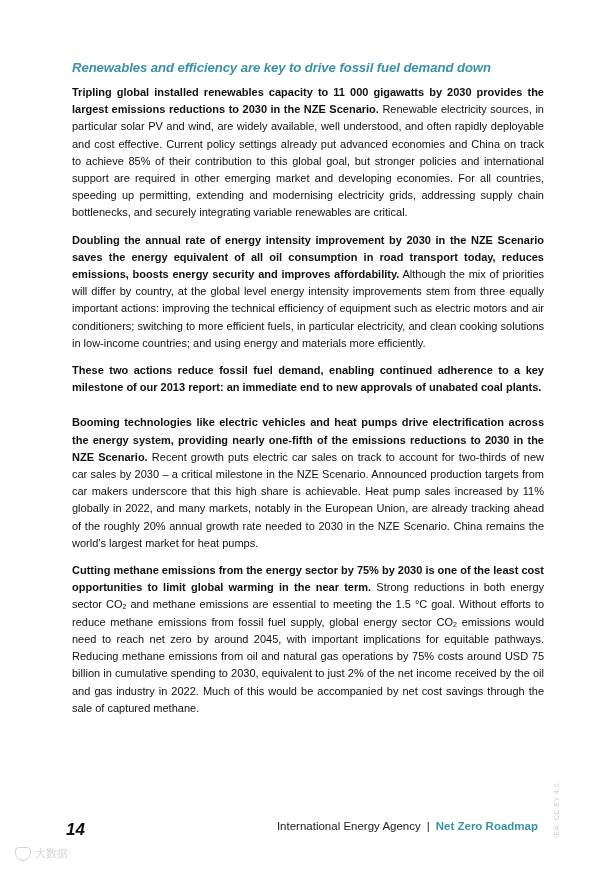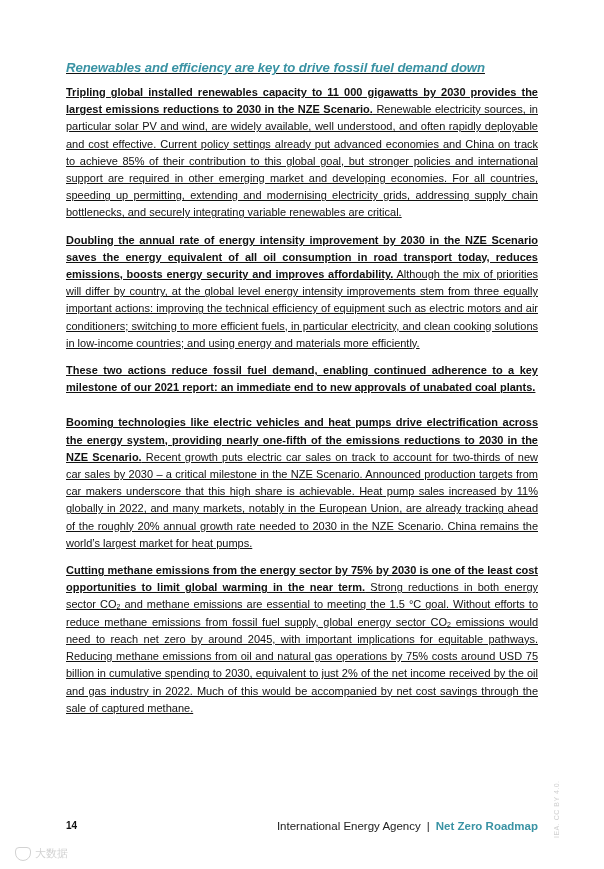--- a/index.html
+++ b/index.html
@@ -1,25 +1,25 @@
 <!DOCTYPE html>
 <html><head>
 <meta charset="utf-8">
 <style>
   html, body { margin: 0; padding: 0; background: #ffffff; }
   body { width: 604px; height: 869px; position: relative; overflow: hidden;
          font-family: "Liberation Sans", "DejaVu Sans", sans-serif; color: #111; }
-  .page { position: absolute; left: 66px; top: 60px; width: 472px; text-decoration: underline; }
+  .page { position: absolute; left: 72px; top: 60px; width: 472px; }
   .heading { color: #3a93a4; font-style: italic; font-weight: bold; font-size: 13.2px;
              margin: 0 0 9px 0; letter-spacing: -0.1px; }
   .para { font-size: 11px; line-height: 17.2px; text-align: justify; margin: 0 0 10px 0; }
   .para b { font-weight: bold; }
   .gap { height: 8px; }
   sub { font-size: 7px; vertical-align: -1px; line-height: 0; }
-  .footer-num { position: absolute; left: 66px; top: 820px; font-size: 10px; font-weight: bold; }
+  .footer-num { position: absolute; left: 66px; top: 820px; font-size: 17px; font-weight: bold; font-style: italic; }
   .footer-right { position: absolute; right: 66px; top: 820px; font-size: 11.5px; white-space: nowrap; text-align: right; }
   .footer-org { color: #222; }
   .footer-sep { color: #222; margin: 0 6px; }
   .footer-title { color: #3a93a4; font-weight: bold; }
   .license { position: absolute; left: 553px; top: 838px; transform-origin: 0 0; transform: rotate(-90deg);
              font-size: 7px; color: #d0d0d0; white-space: nowrap; letter-spacing: 0.5px; }
   .watermark { position: absolute; left: 15px; top: 846px; font-size: 11px; color: #d2d2d2; white-space: nowrap; }
   .wm-logo { display: inline-block; width: 14px; height: 12px; border: 1.5px solid #d2d2d2; border-radius: 4px 4px 8px 8px; vertical-align: middle; margin-right: 4px; }
 </style>
 </head>
@@ -31,21 +31,21 @@
 
   <p class="para">
     <b>Tripling global installed renewables capacity to 11 000 gigawatts by 2030 provides the largest emissions reductions to 2030 in the NZE Scenario.</b><span> Renewable electricity sources, in particular solar PV and wind, are widely available, well understood, and often rapidly deployable and cost effective. Current policy settings already put advanced economies and China on track to achieve 85% of their contribution to this global goal, but stronger policies and international support are required in other emerging market and developing economies. For all countries, speeding up permitting, extending and modernising electricity grids, addressing supply chain bottlenecks, and securely integrating variable renewables are critical.</span>
   </p>
 
   <p class="para">
     <b>Doubling the annual rate of energy intensity improvement by 2030 in the NZE Scenario saves the energy equivalent of all oil consumption in road transport today, reduces emissions, boosts energy security and improves affordability.</b><span> Although the mix of priorities will differ by country, at the global level energy intensity improvements stem from three equally important actions: improving the technical efficiency of equipment such as electric motors and air conditioners; switching to more efficient fuels, in particular electricity, and clean cooking solutions in low-income countries; and using energy and materials more efficiently.</span>
   </p>
 
   <p class="para">
-    <b>These two actions reduce fossil fuel demand, enabling continued adherence to a key milestone of our 2021 report: an immediate end to new approvals of unabated coal plants.</b>
+    <b>These two actions reduce fossil fuel demand, enabling continued adherence to a key milestone of our 2013 report: an immediate end to new approvals of unabated coal plants.</b>
   </p>
 
   <div class="gap"></div>
 
 
   <p class="para">
     <b>Booming technologies like electric vehicles and heat pumps drive electrification across the energy system, providing nearly one-fifth of the emissions reductions to 2030 in the NZE Scenario.</b><span> Recent growth puts electric car sales on track to account for two-thirds of new car sales by 2030 – a critical milestone in the NZE Scenario. Announced production targets from car makers underscore that this high share is achievable. Heat pump sales increased by 11% globally in 2022, and many markets, notably in the European Union, are already tracking ahead of the roughly 20% annual growth rate needed to 2030 in the NZE Scenario. China remains the world’s largest market for heat pumps.</span>
   </p>
 
   <p class="para">

